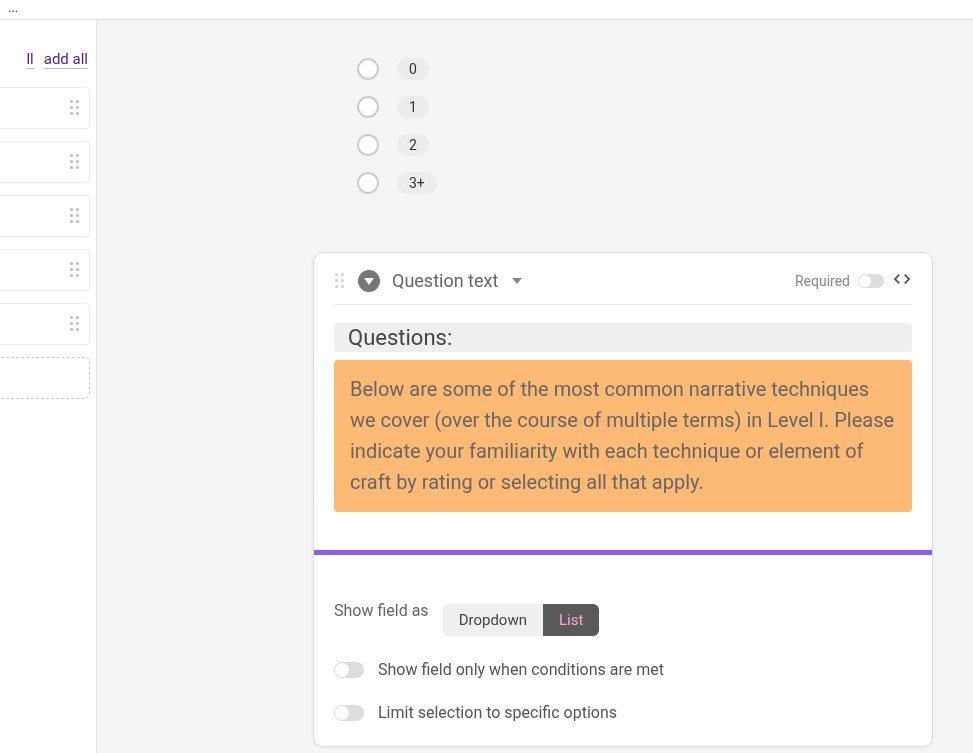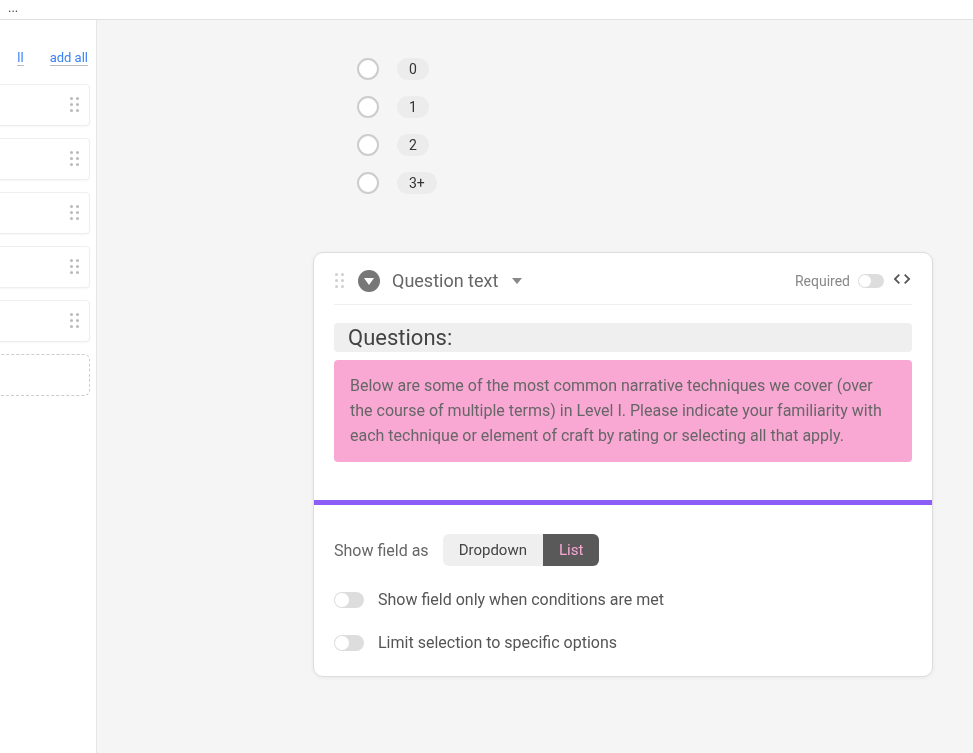--- a/index.html
+++ b/index.html
@@ -25,25 +25,25 @@
     left: 0;
     top: 20px;
     width: 97px;
     bottom: 0;
     background: #fff;
     border-right: 1px solid #e6e6e6;
     padding-top: 30px;
   }
   .sidebar-actions {
     display: flex;
-    gap: 26px;
+    gap: 10px;
     padding: 0 8px 18px 0;
     justify-content: flex-end;
-    font-size: 13px;
-    color: #3b82f6;
+    font-size: 15px;
+    color: #4c1d95;
   }
   .sidebar-actions span { border-bottom: 1px solid #bbb; cursor: pointer; }
   .side-card {
     background: #fff;
     border: 1px solid #eee;
     border-radius: 4px;
     height: 42px;
     margin: 0 6px 12px -30px;
     display: flex;
     align-items: center;
@@ -186,24 +186,24 @@
   .q-title-box {
     margin-top: 18px;
     background: #efefef;
     border-radius: 4px;
     padding: 2px 14px;
     font-size: 22px;
     color: #444;
   }
   .q-desc-box {
     margin-top: 8px;
-    background: #f9a8d4;
+    background: #fdba74;
     border-radius: 4px;
     padding: 14px 16px;
-    font-size: 16px;
+    font-size: 20px;
     line-height: 1.55;
     color: #666;
   }
 
   .q-footer {
     border-top: 5px solid #8b5cf6;
     margin: 38px -20px 0 -20px;
     padding: 29px 20px 0 20px;
   }
   .show-as-row {
@@ -211,20 +211,21 @@
     align-items: center;
     gap: 14px;
     font-size: 16px;
     color: #666;
   }
   .seg-control {
     display: inline-flex;
     background: #efefef;
     border-radius: 6px;
     overflow: hidden;
+    margin-top: 20px;
   }
   .seg {
     padding: 7px 16px;
     font-size: 15px;
     color: #444;
     cursor: pointer;
   }
   .seg.active {
     background: #595959;
     color: #f9a8d4;

